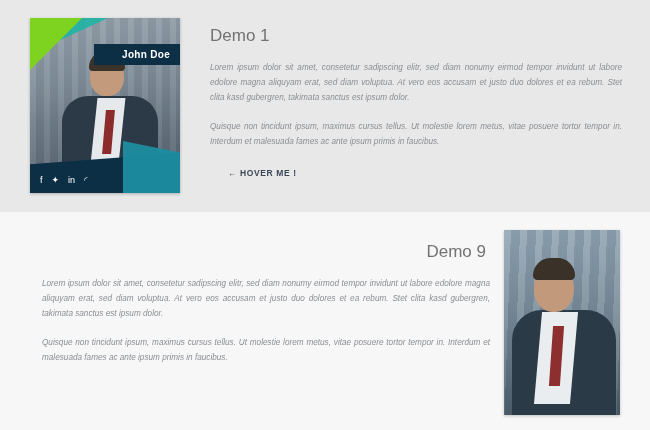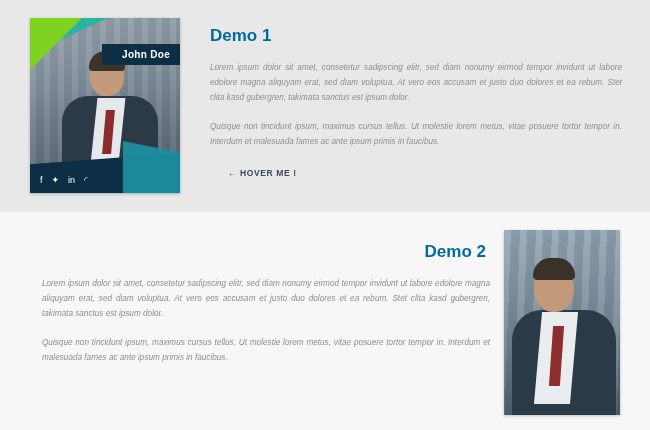--- a/index.html
+++ b/index.html
@@ -95,21 +95,21 @@
     border-right: 78px solid transparent;
     opacity: 0.85;
   }
   .name-tag {
     position: absolute;
     right: 0; top: 26px;
     background: #0d2f46;
     color: #ffffff;
     font-size: 10px;
     font-weight: bold;
-    padding: 5px 10px 5px 20px;
+    padding: 5px 10px 5px 28px;
     letter-spacing: 0.3px;
   }
   .footer-shape-1 {
     position: absolute;
     left: 0; bottom: 0;
     width: 150px; height: 40px;
     background: #0d2f46;
     clip-path: polygon(0 28%, 100% 0%, 100% 100%, 0% 100%);
   }
   .footer-shape-2 {
@@ -133,22 +133,22 @@
     line-height: 10px;
     cursor: pointer;
   }
 
   .text-block-1 {
     margin: 26px 28px 0 30px;
     flex: 1;
   }
   .demo-title {
     font-size: 17px;
-    font-weight: bold;
-    color: #0369a1;
+    font-weight: normal;
+    color: #737373;
     margin: 0 0 14px 0;
   }
   .para {
     font-size: 8.2px;
     line-height: 1.85;
     color: #8a8f94;
     text-align: justify;
     margin: 0 0 13px 0;
     font-style: italic;
   }
@@ -265,21 +265,21 @@
       <p class="para">Lorem ipsum dolor sit amet, consetetur sadipscing elitr, sed diam nonumy eirmod tempor invidunt ut labore edolore magna aliquyam erat, sed diam voluptua. At vero eos accusam et justo duo dolores et ea rebum. Stet clita kasd gubergren, takimata sanctus est ipsum dolor.</p>
       <p class="para">Quisque non tincidunt ipsum, maximus cursus tellus. Ut molestie lorem metus, vitae posuere tortor tempor in. Interdum et malesuada fames ac ante ipsum primis in faucibus.</p>
       <div class="btn-row-left">
         <span class="hover-btn">← HOVER ME !</span>
       </div>
     </div>
   </div>
 
   <div class="section-two">
     <div class="text-block-2">
-      <h2 class="demo-title demo-title-right">Demo 2</h2>
+      <h2 class="demo-title demo-title-right">Demo 9</h2>
       <p class="para">Lorem ipsum dolor sit amet, consetetur sadipscing elitr, sed diam nonumy eirmod tempor invidunt ut labore edolore magna aliquyam erat, sed diam voluptua. At vero eos accusam et justo duo dolores et ea rebum. Stet clita kasd gubergren, takimata sanctus est ipsum dolor.</p>
       <p class="para">Quisque non tincidunt ipsum, maximus cursus tellus. Ut molestie lorem metus, vitae posuere tortor tempor in. Interdum et malesuada fames ac ante ipsum primis in faucibus.</p>
     </div>
 
     <div class="photo2">
       <div class="bg2"></div>
       <div class="body2"></div>
       <div class="shirt2"></div>
       <div class="tie2"></div>
       <div class="head2"></div>

